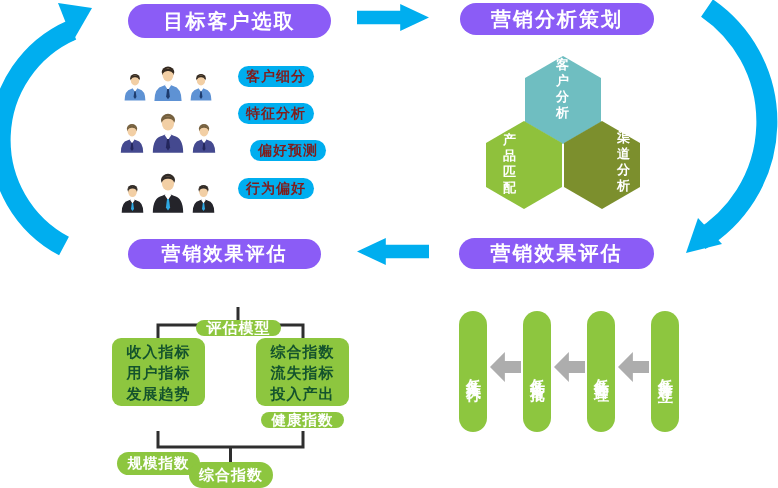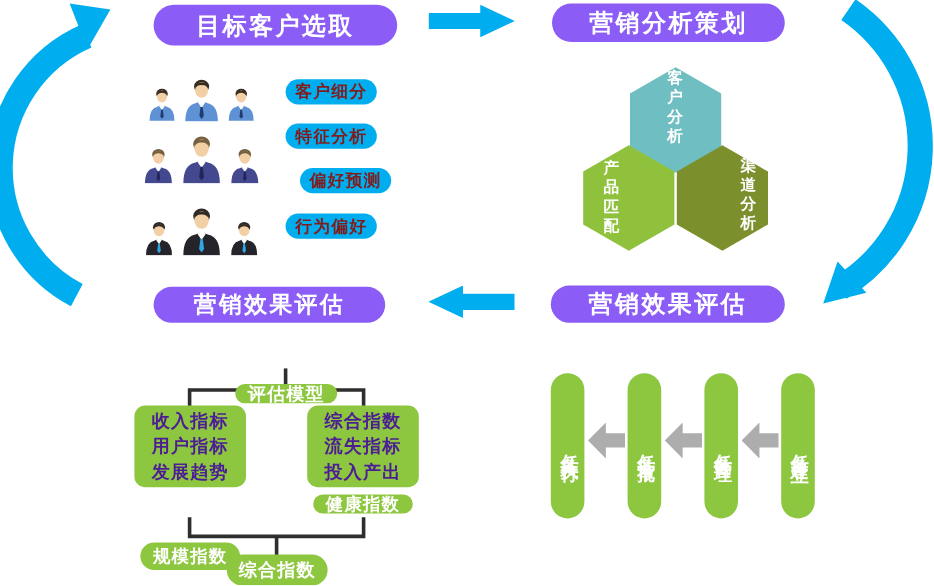--- a/index.html
+++ b/index.html
@@ -36,21 +36,21 @@
     width:2.15em;text-align:center;color:#fff;font-weight:bold;
     font-size:13px;line-height:1.22;word-break:break-all;letter-spacing:1px;
   }
   
   .green-pill{
     background:#8DC63F;color:#fff;border-radius:13px;
     display:flex;align-items:center;justify-content:center;
     font-size:15px;font-weight:bold;letter-spacing:1px;
   }
   .green-box{
-    background:#8DC63F;color:#4c1d95;border-radius:9px;
+    background:#8DC63F;color:#14532d;border-radius:9px;
     display:flex;flex-direction:column;align-items:center;justify-content:center;
     font-size:15px;font-weight:bold;line-height:21px;letter-spacing:1px;
   }
   .stage-capsule{
     background:#8DC63F;color:#fff;border-radius:14px;
     writing-mode:vertical-rl;text-orientation:upright;
     display:flex;align-items:center;justify-content:center;
     font-size:15px;font-weight:bold;letter-spacing:3px;
   }
   .gray-arrow-left{background:#ADADAD;

